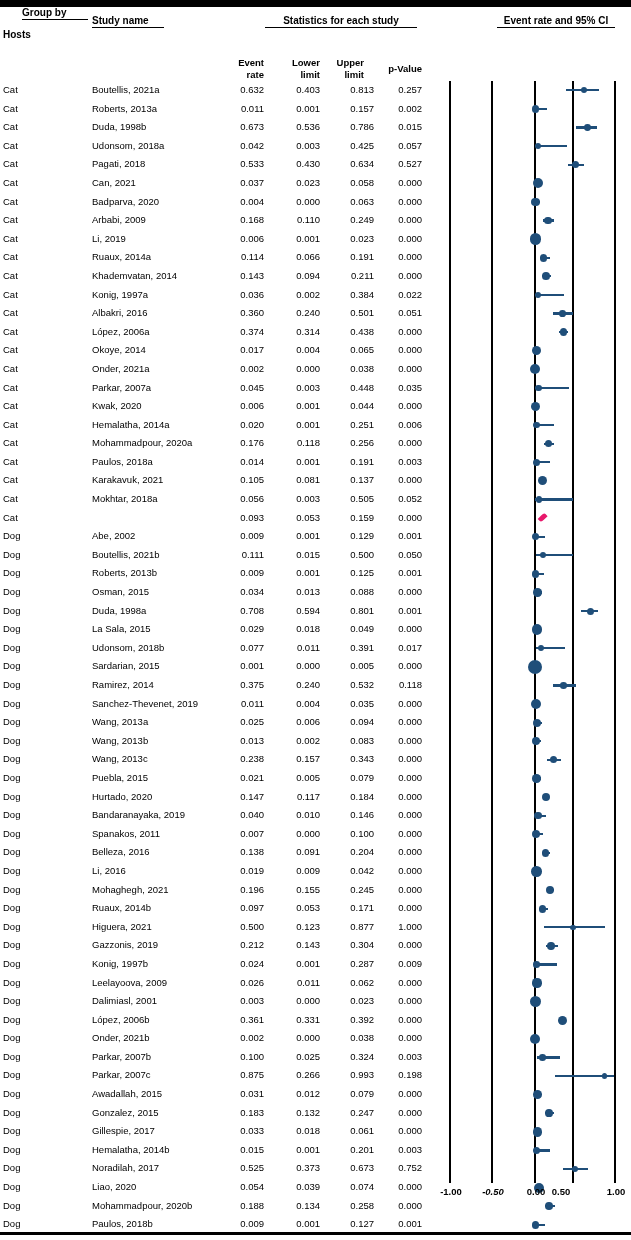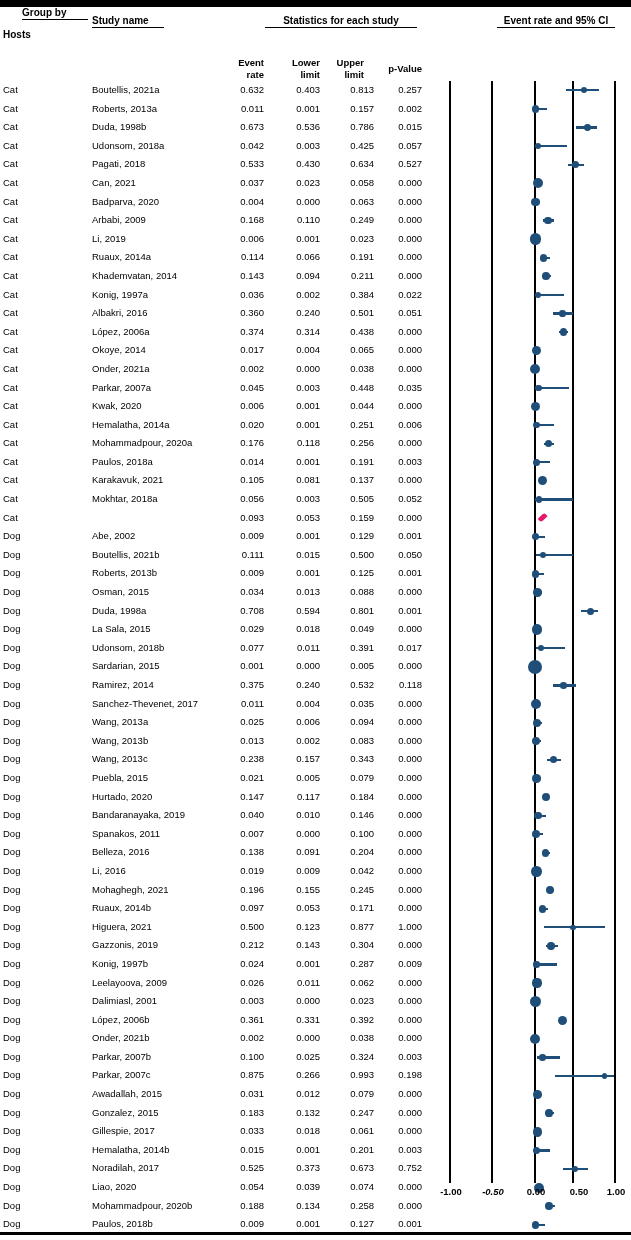--- a/index.html
+++ b/index.html
@@ -372,21 +372,21 @@
       <div class="row">
         <div class="grp">Dog</div>
         <div class="study">Ramirez, 2014</div>
         <div class="num n0">0.375</div>
         <div class="num n1">0.240</div>
         <div class="num n2">0.532</div>
         <div class="num n3">0.118</div>
       </div>
       <div class="row">
         <div class="grp">Dog</div>
-        <div class="study">Sanchez-Thevenet, 2017</div>
+        <div class="study">Sanchez-Thevenet, 2019</div>
         <div class="num n0">0.011</div>
         <div class="num n1">0.004</div>
         <div class="num n2">0.035</div>
         <div class="num n3">0.000</div>
       </div>
       <div class="row">
         <div class="grp">Dog</div>
         <div class="study">Wang, 2013a</div>
         <div class="num n0">0.025</div>
         <div class="num n1">0.006</div>
@@ -752,19 +752,19 @@
     </div>
 
   <div id="axis">
       <div class="tick" style="left: 9px;"></div>
       <div class="ticklabel" style="left: 10px;">-1.00</div>
       <div class="tick" style="left: 51px;"></div>
       <div class="ticklabel" style="left: 52px; font-style: italic;">-0.50</div>
       <div class="tick" style="left: 94px;"></div>
       <div class="ticklabel" style="left: 95px;">0.00</div>
       <div class="tick" style="left: 132px;"></div>
-      <div class="ticklabel" style="left: 138px;">0.50</div>
+      <div class="ticklabel" style="left: 120px;">0.50</div>
       <div class="tick" style="left: 174px;"></div>
       <div class="ticklabel" style="left: 175px;">1.00</div>
     </div>
 
   <div class="bottom-rule"></div>
 </div>
 
 </body></html>

